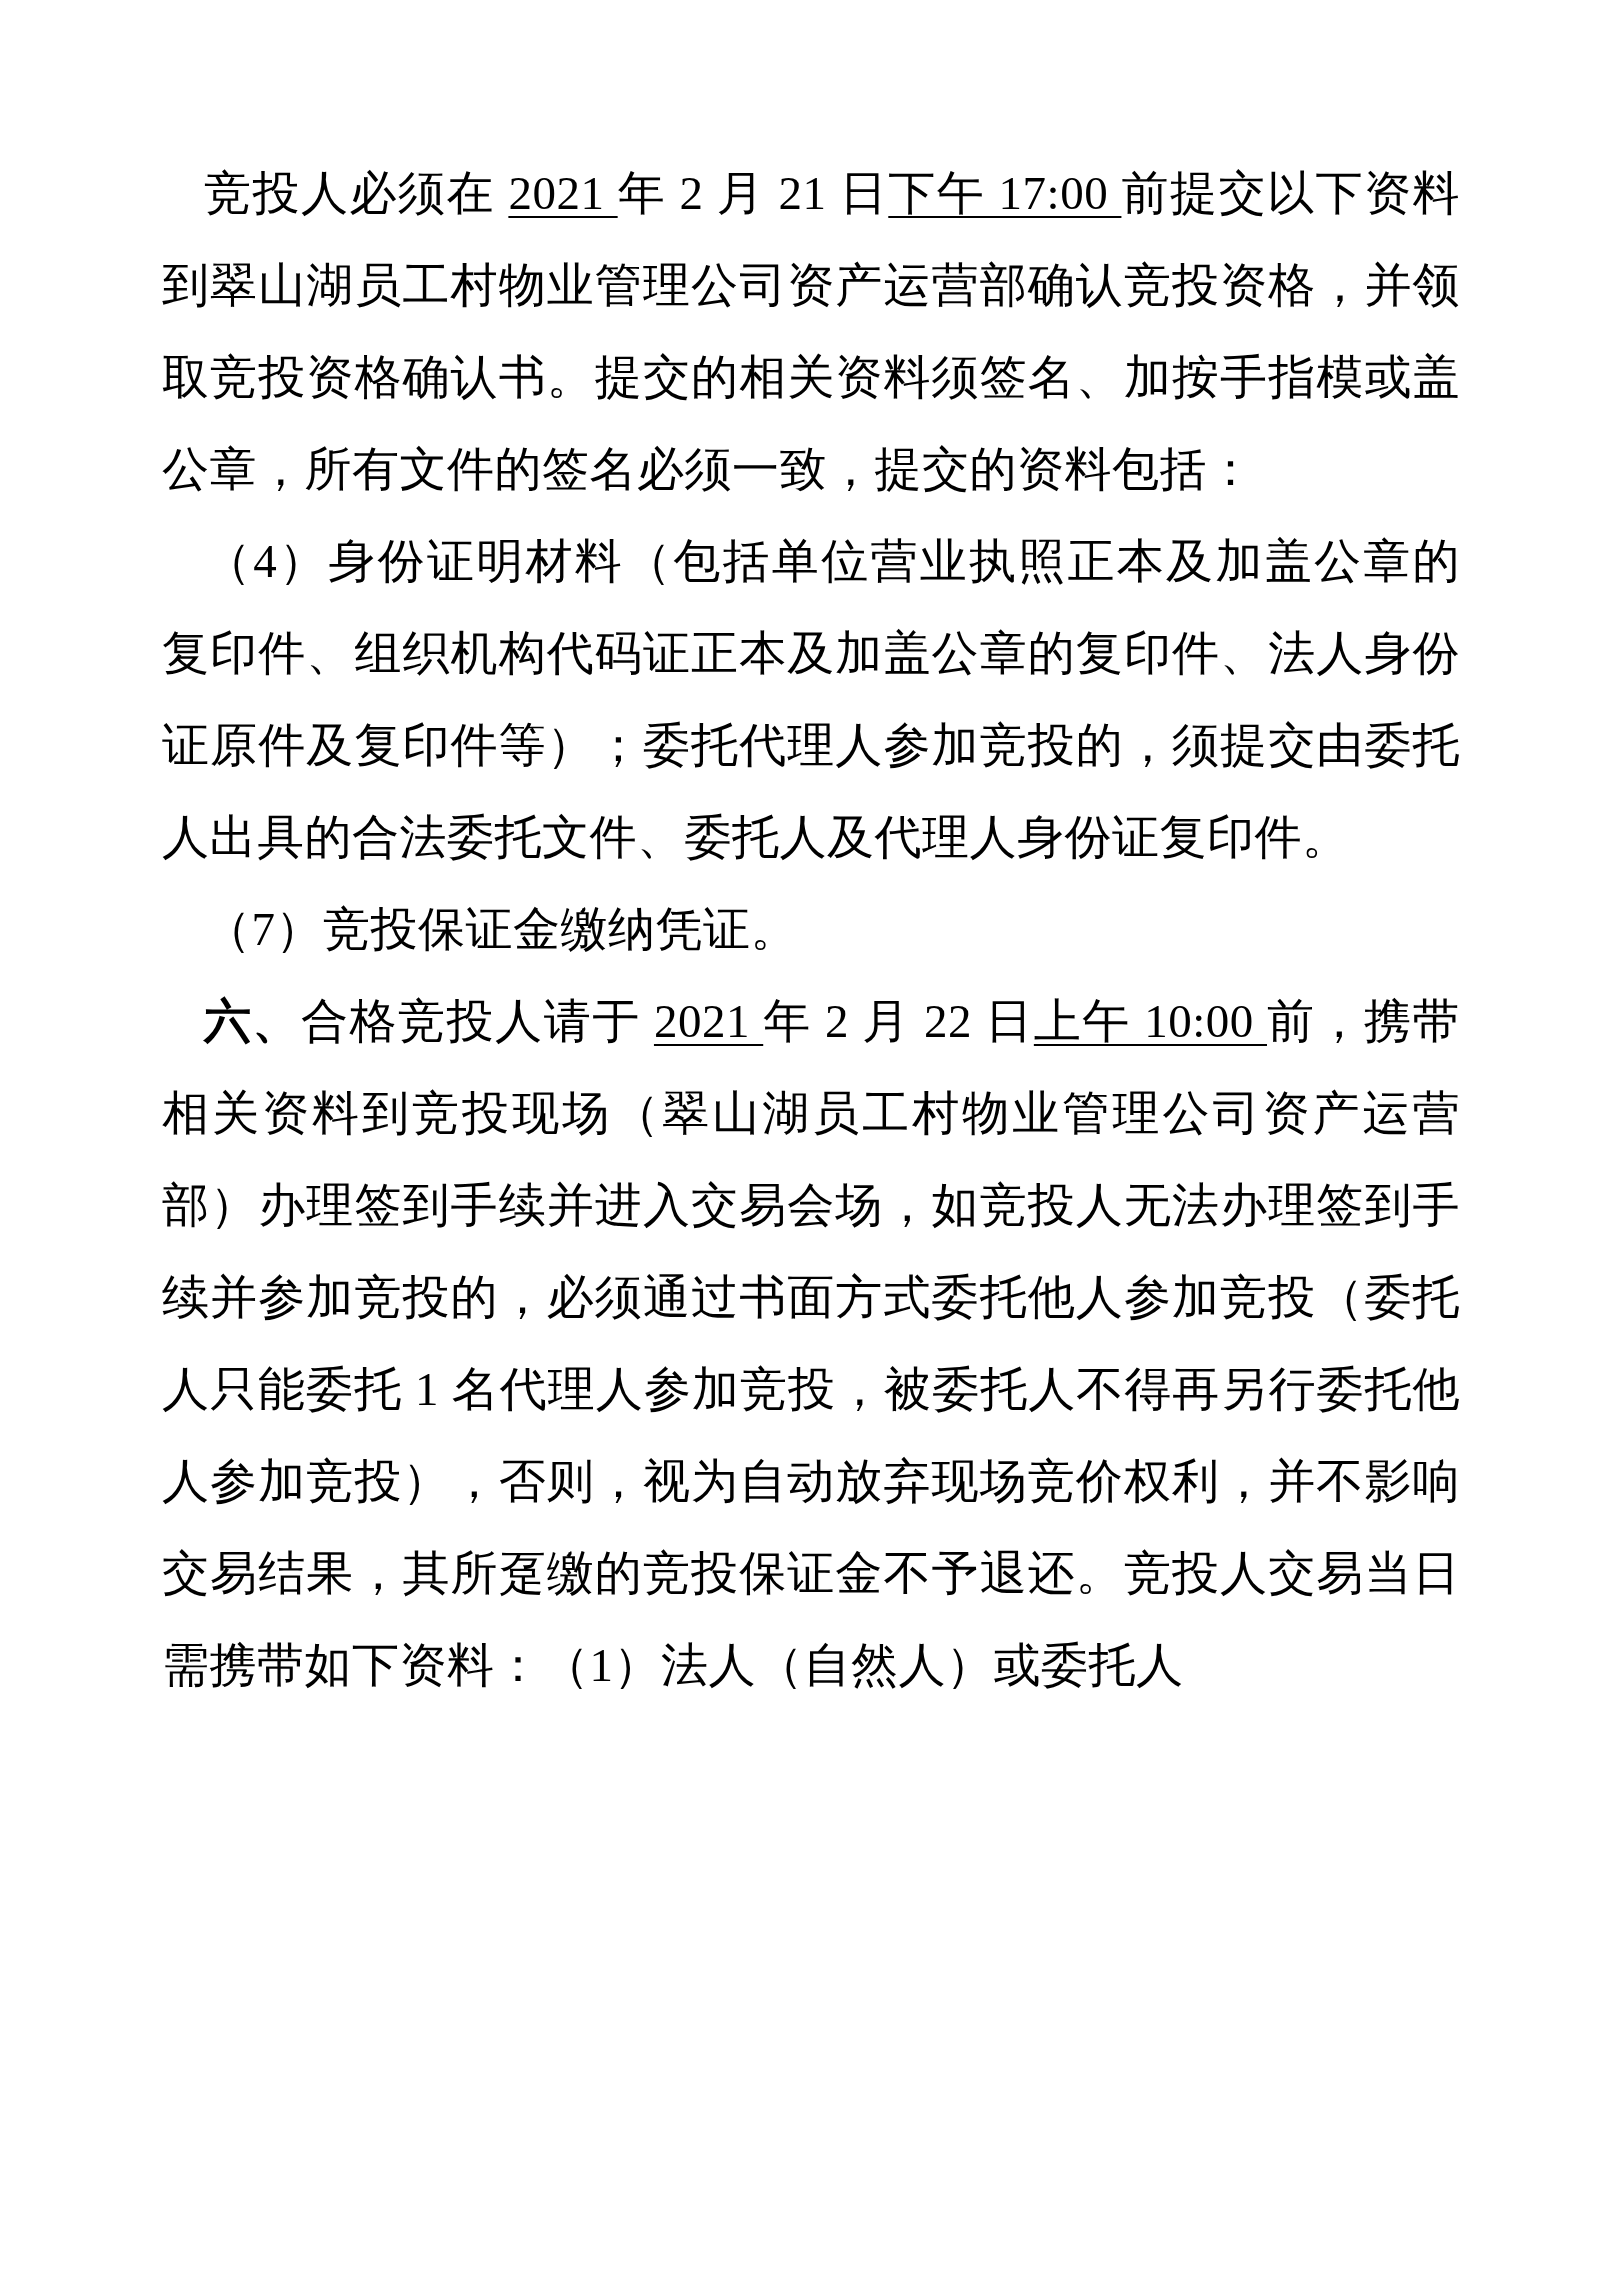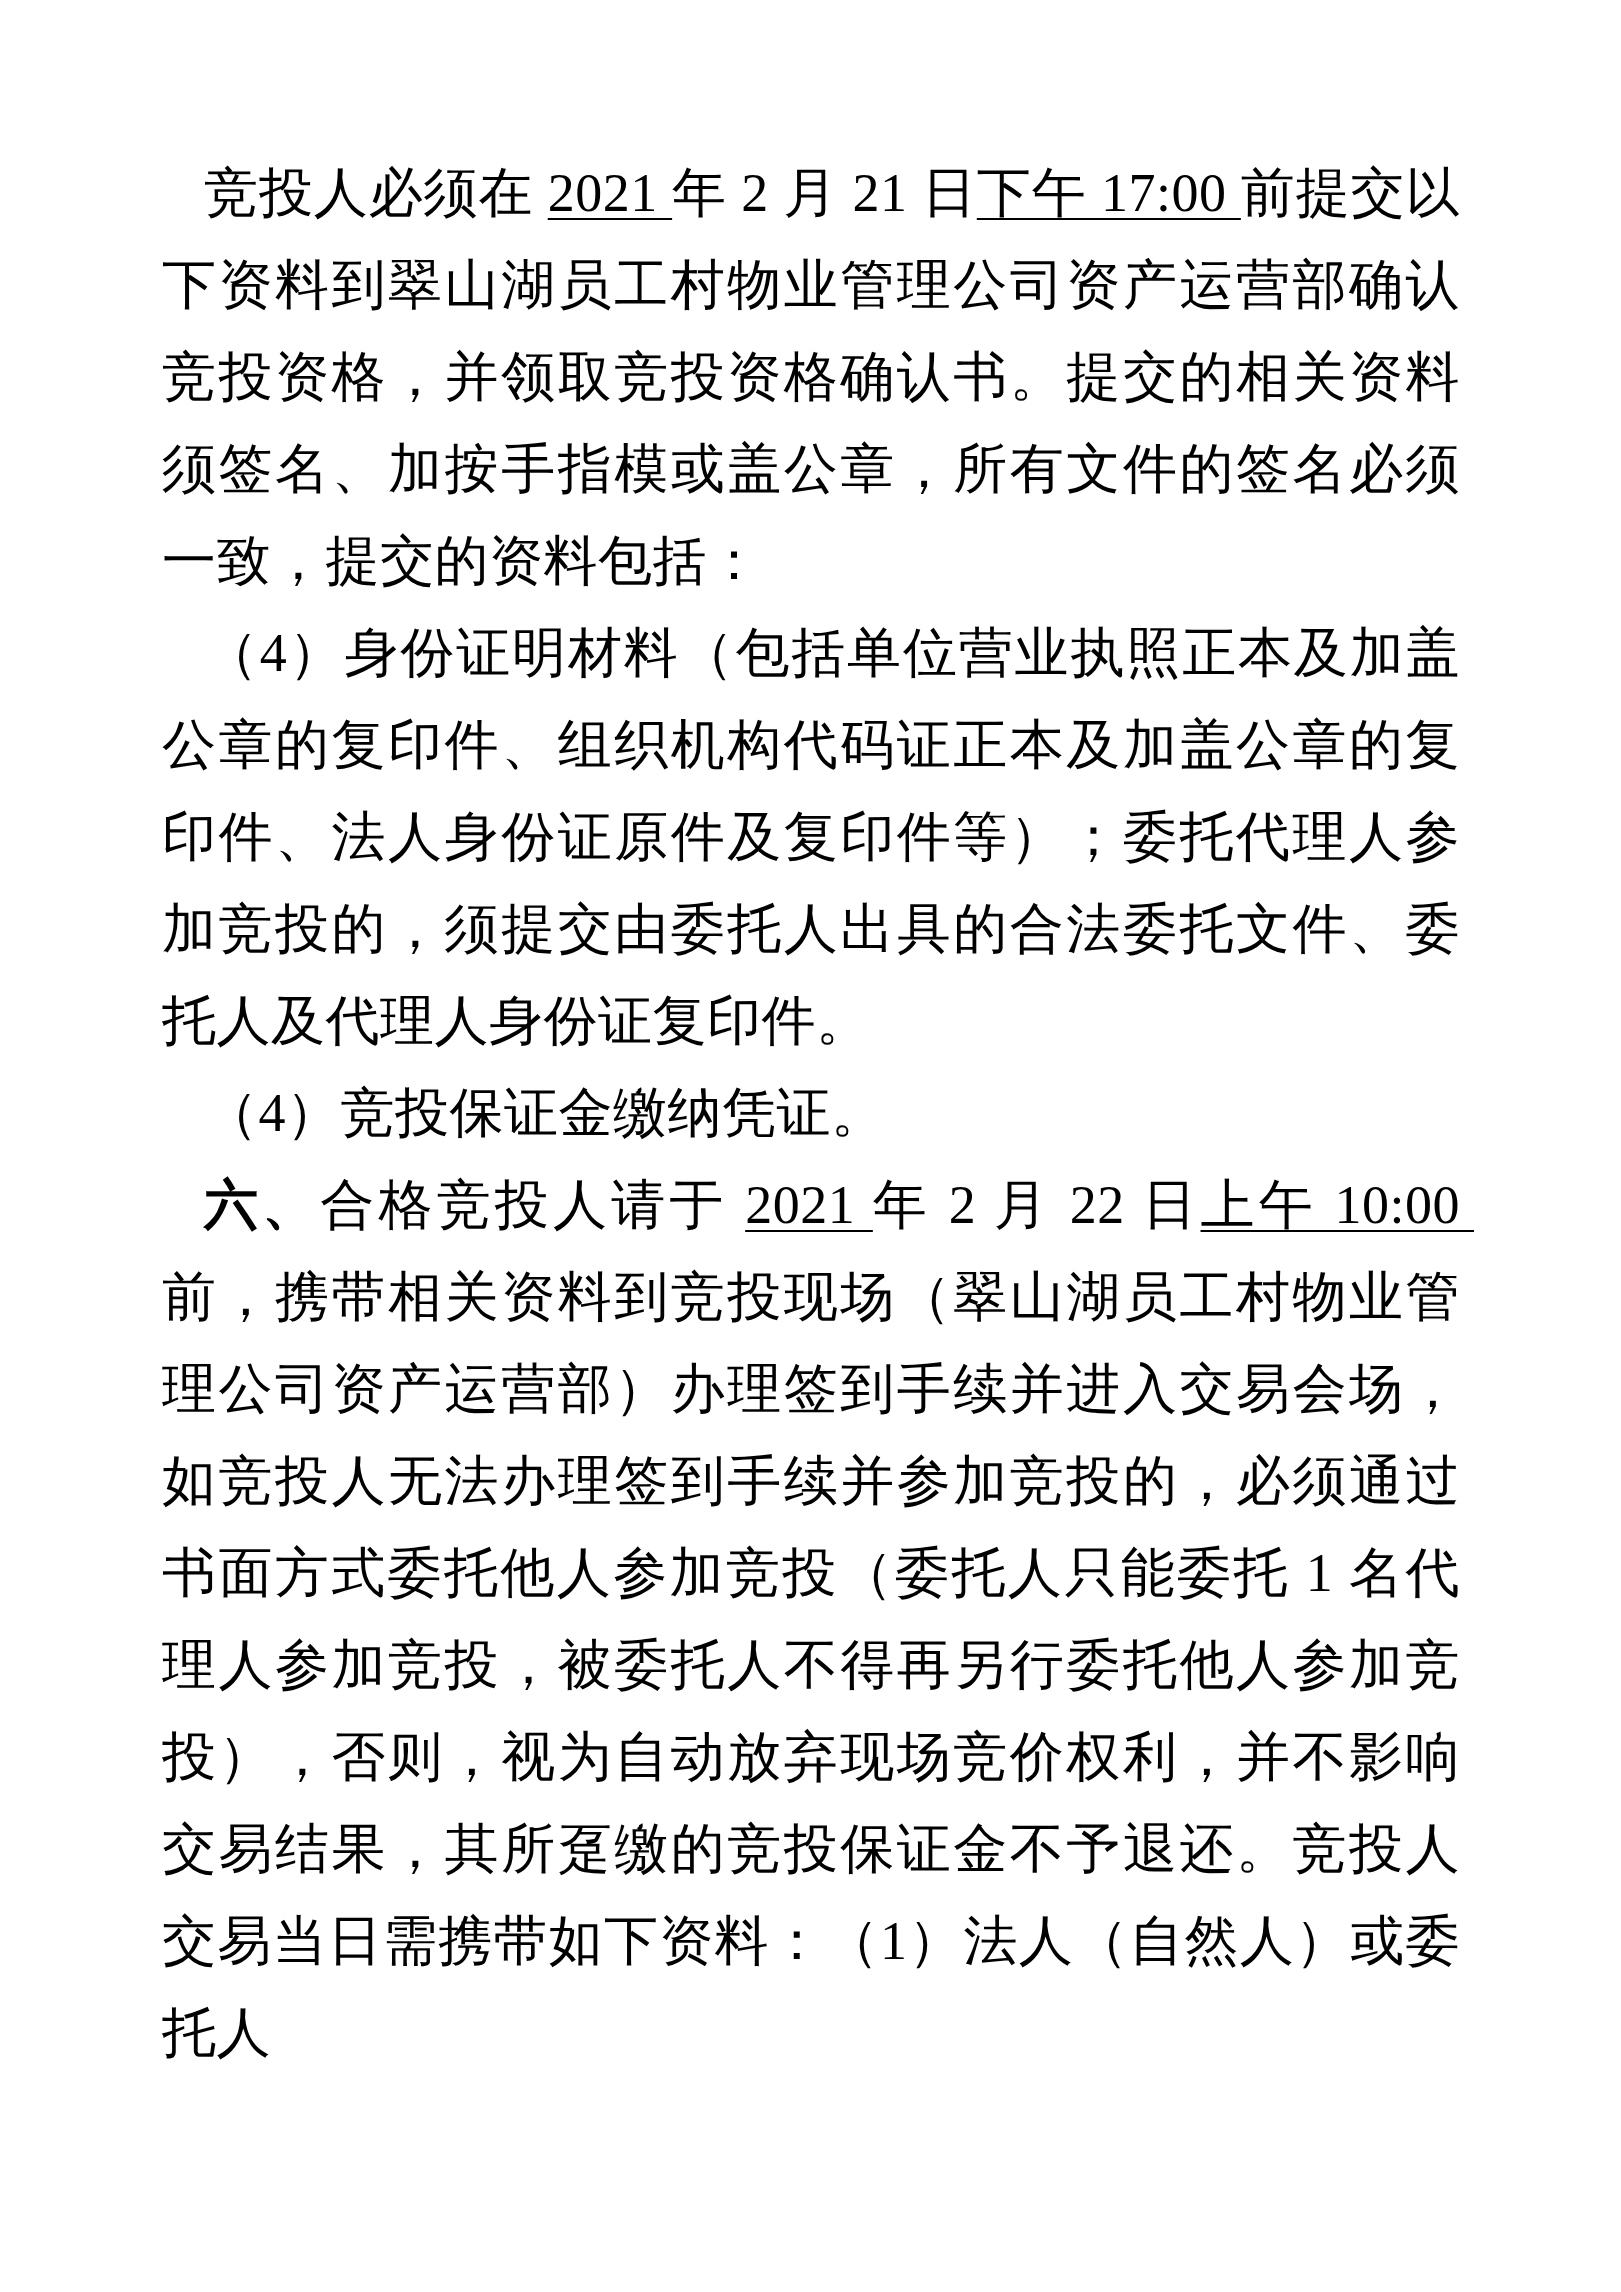--- a/index.html
+++ b/index.html
@@ -15,21 +15,21 @@
     background: #ffffff;
     box-sizing: border-box;
     padding: 147px 161px 0 162px;
     font-family: "Liberation Serif", "DejaVu Serif", serif;
     color: #000000;
     overflow: hidden;
   }
   .doc p.para {
     margin: 0;
     padding: 0;
-    font-size: 54px;
+    font-size: 47px;
     line-height: 92px;
     text-align: justify;
     text-indent: 42px;
     letter-spacing: 0.5px;
   }
   .doc p.para span.run {
     white-space: pre-wrap;
   }
   .doc p.para span.u {
     text-decoration: underline;
@@ -40,17 +40,17 @@
     font-weight: bold;
   }
 </style>
 </head>
 <body>
 
 <div class="page">
   <div class="doc" id="doc">
       <p class="para"><span class="run">竞投人必须在 </span><span class="run u">2021 </span><span class="run">年 2 月 21 日</span><span class="run u">下午 17:00 </span><span class="run">前提交以下资料到翠山湖员工村物业管理公司资产运营部确认竞投资格，并领取竞投资格确认书。提交的相关资料须签名、加按手指模或盖公章，所有文件的签名必须一致，提交的资料包括：</span></p>
       <p class="para"><span class="run">（4）身份证明材料（包括单位营业执照正本及加盖公章的复印件、组织机构代码证正本及加盖公章的复印件、法人身份证原件及复印件等）；委托代理人参加竞投的，须提交由委托人出具的合法委托文件、委托人及代理人身份证复印件。</span></p>
-      <p class="para"><span class="run">（4）竞投保证金缴纳凭证。</span></p>
+      <p class="para"><span class="run">（7）竞投保证金缴纳凭证。</span></p>
       <p class="para"><span class="run b">六、</span><span class="run">合格竞投人请于 </span><span class="run u">2021 </span><span class="run">年 2 月 22 日</span><span class="run u">上午 10:00 </span><span class="run">前，携带相关资料到竞投现场（翠山湖员工村物业管理公司资产运营部）办理签到手续并进入交易会场，如竞投人无法办理签到手续并参加竞投的，必须通过书面方式委托他人参加竞投（委托人只能委托 1 名代理人参加竞投，被委托人不得再另行委托他人参加竞投），否则，视为自动放弃现场竞价权利，并不影响交易结果，其所趸缴的竞投保证金不予退还。竞投人交易当日需携带如下资料：（1）法人（自然人）或委托人</span></p>
     </div>
 </div>
 
 
 </body></html>

